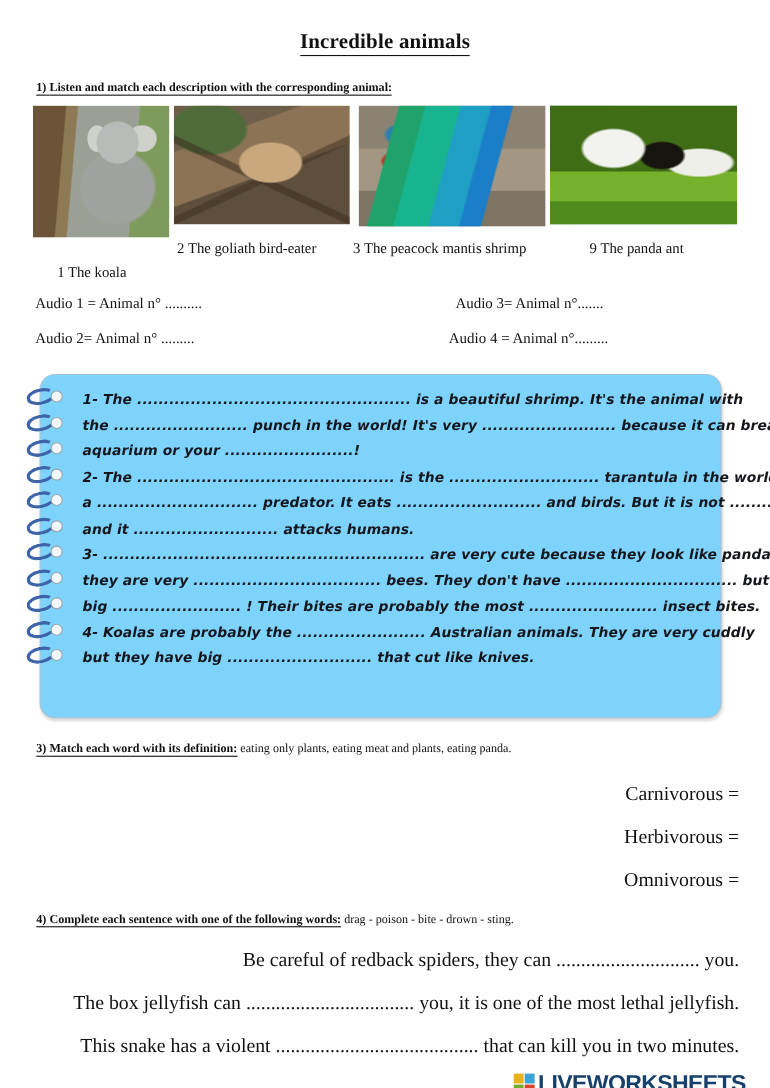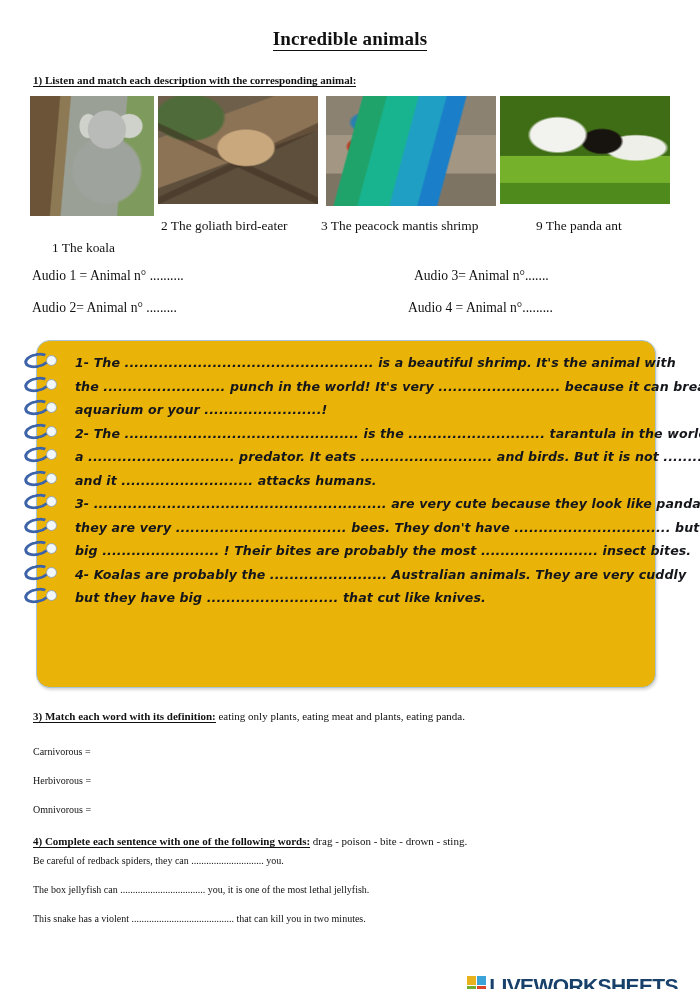--- a/index.html
+++ b/index.html
@@ -95,22 +95,22 @@
   .audio-grid div { position: absolute; white-space: nowrap; }
   .a1 { left: 4px;   top: 2px; }
   .a2 { left: 386px; top: 2px; }
   .a3 { left: 4px;   top: 34px; }
   .a4 { left: 380px; top: 34px; }
 
   
   .notebook {
     position: relative;
     margin: 12px 0 0 8px;
-    width: 620px; height: 348px;
-    background: #eab308;
+    width: 620px; height: 313px;
+    background: #7dd3fc;
     border: 1.2px solid #a9c4d4;
     border-radius: 14px;
     box-shadow: 1px 2px 3px rgba(0,0,0,.16);
   }
   .rings { position: absolute; left: -13px; top: 12px; width: 46px; height: 250px; }
   .ring { position: absolute; width: 44px; height: 16px; }
   .ring .coil {
     position: absolute; left: 0; top: 0; width: 26px; height: 15px;
     border: 3.2px solid #3d63a8; border-right-color: transparent;
     border-radius: 50%;
@@ -129,21 +129,21 @@
     font-style: italic;
     font-weight: bold;
     font-size: 12.6px;
     line-height: 23.5px;
     color: #14161c;
     letter-spacing: .1px;
     white-space: nowrap;
   }
   .nb-lines .ln { height: 23.5px; }
   .gap-lg { height: 20px; }
-  .word-row { font-size: 10px; margin: 18px 0 0 5px; }
+  .word-row { font-size: 18px; margin: 18px 0 0 5px; text-align: right; }
 
   
   .footer { position: absolute; left: 0; right: 0; bottom: 16px; height: 26px; }
   .logo { position: absolute; right: 22px; top: 0; display: flex; align-items: center; }
   .logo-blocks {
     display: grid;
     grid-template-columns: 9px 9px;
     grid-template-rows: 9px 9px;
     gap: 1px;
     margin-right: 3px;
@@ -267,21 +267,21 @@
     <u>3)</u><u> </u><u>Match each word with its definition:</u><span class="tail"> eating only plants, eating meat and plants, eating panda.</span>
   </div>
   <div class="gap-lg"></div>
   <div class="word-row" style="margin-top:4px">Carnivorous =</div>
   <div class="word-row">Herbivorous =</div>
   <div class="word-row">Omnivorous =</div>
 
   <div class="q-head" style="margin-top:20px">
     <u>4)</u><u> </u><u>Complete each sentence with one of the following words:</u><span class="tail"> drag - poison - bite - drown - sting.</span>
   </div>
-  <div class="word-row" style="margin-top:8px">Be careful of redback spiders, they can ............................. you.</div>
+  <div class="word-row" style="margin-top:20px">Be careful of redback spiders, they can ............................. you.</div>
   <div class="word-row">The box jellyfish can .................................. you, it is one of the most lethal jellyfish.</div>
   <div class="word-row">This snake has a violent ......................................... that can kill you in two minutes.</div>
 
   <div class="footer">
     <div class="logo">
       <div class="logo-blocks">
           <i style="background: rgb(232, 178, 28);"></i>
           <i style="background: rgb(58, 163, 216);"></i>
           <i style="background: rgb(111, 174, 47);"></i>
           <i style="background: rgb(216, 67, 42);"></i>

